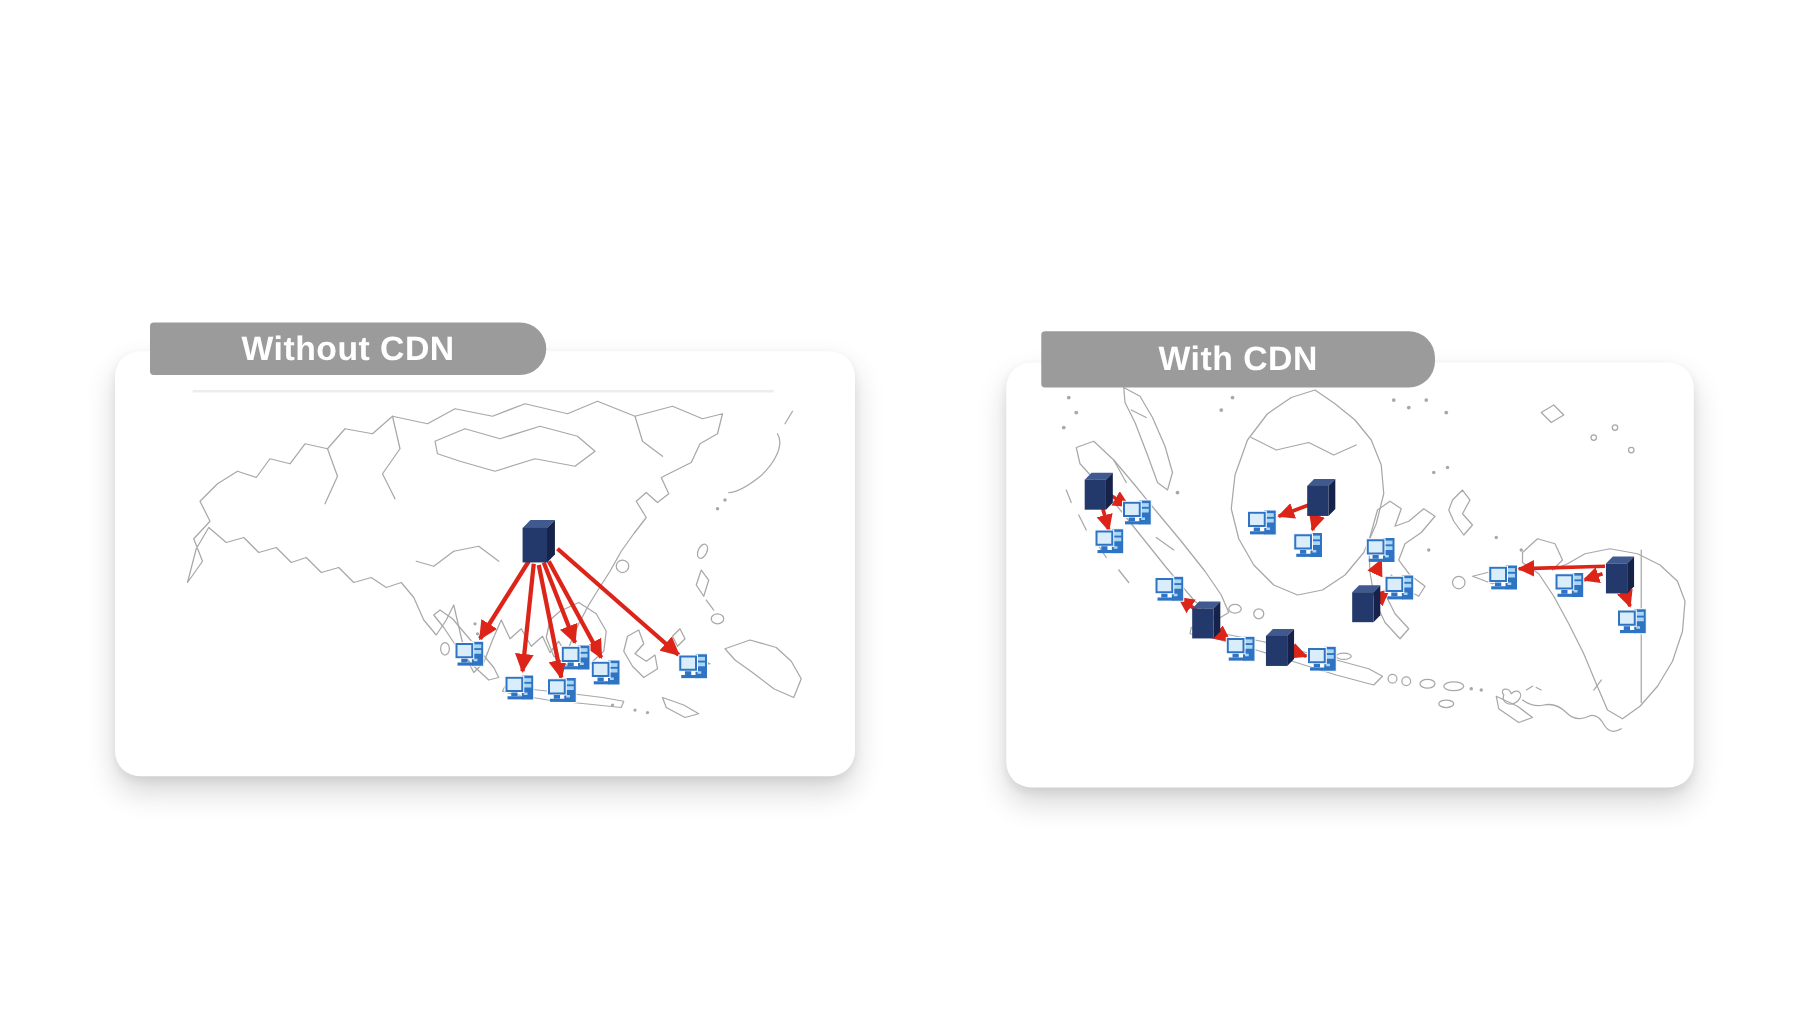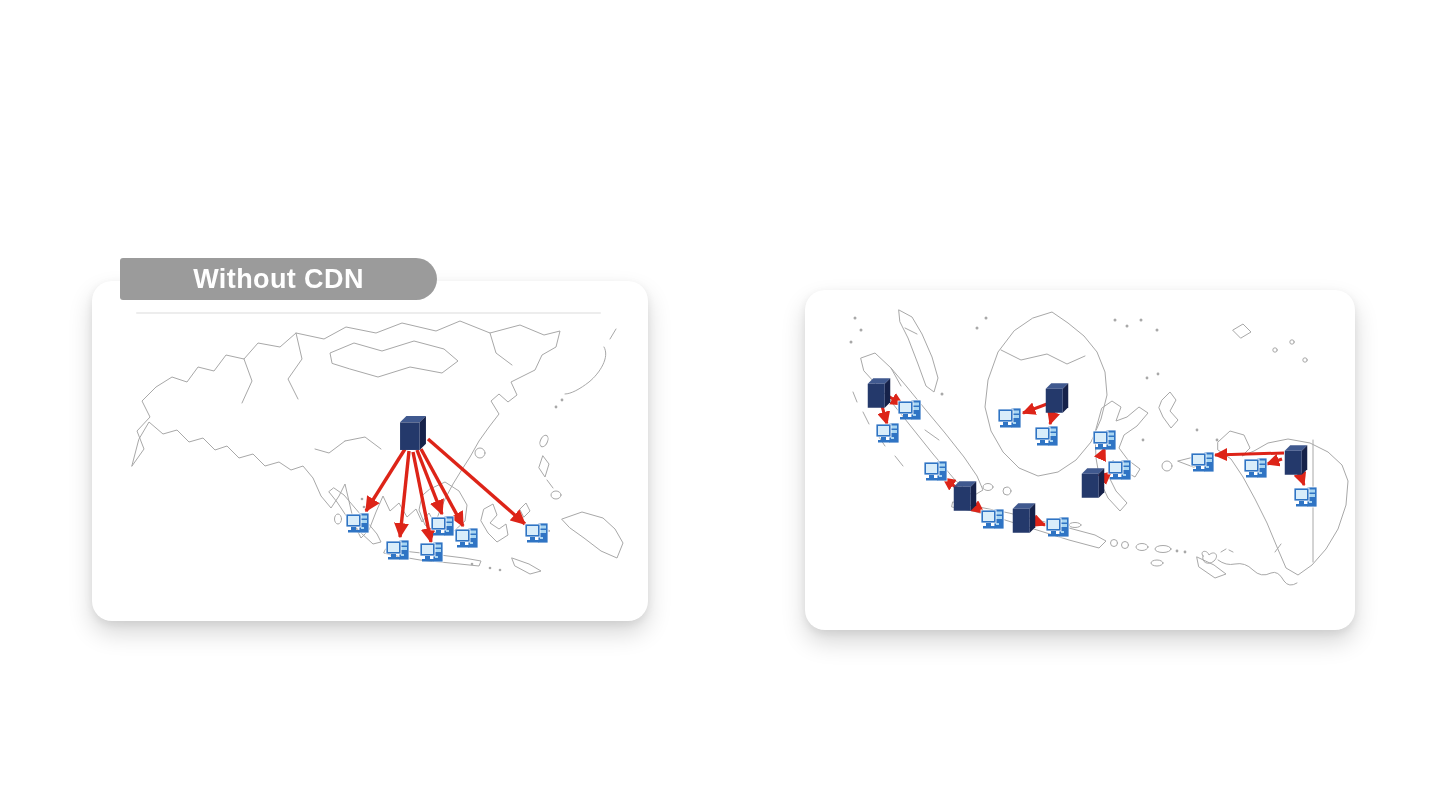--- a/index.html
+++ b/index.html
@@ -17,21 +17,21 @@
   svg.map{position:absolute;left:0;top:0;width:100%;height:100%;display:block;}
   .coast path,.coast ellipse,.coast circle,.coast line{fill:none;stroke:var(--map-outline);stroke-width:1;stroke-linejoin:round;stroke-linecap:round;}
   .coast .isl{fill:var(--map-outline);stroke:none;}
   .coast .edge{stroke:#ededed;stroke-width:2;}
 </style>
 </head>
 <body>
 
 <div class="stage">
 
-  <section class="card" style="left: 92px; top: 281px; width: 556px; height: 340px;">
+  <section class="card" style="left: 92px; top: 281px; width: 556px; height: 340px; padding-left: 36px;">
     <div class="banner" style="left: 28px; top: -23px; width: 317px; height: 42px;">
       <span>Without CDN</span>
     </div>
     <svg class="map" viewBox="0 0 556 340">
       <defs>
         <marker id="ah0" markerWidth="4.5" markerHeight="4.4" refX="4.1" refY="2.2" orient="auto" markerUnits="strokeWidth">
           <path d="M0,0 L4.5,2.2 L0,4.4 Z" fill="#dd2418"></path>
         </marker>
       </defs>
       <g class="coast">
@@ -147,20 +147,23 @@
             <rect x="433" y="243" width="15" height="13" fill="#2f74c4" stroke="#ffffff" stroke-width="0.8"></rect>
             <rect x="435" y="245" width="11" height="9" fill="#d9edfa"></rect>
             <rect x="438" y="256" width="5" height="3" fill="#2f74c4"></rect>
             <rect x="435" y="259" width="12" height="2.5" fill="#2f74c4"></rect>
           </g>
         </g>
     </svg>
   </section>
 
   <section class="card" style="left: 805px; top: 290px; width: 550px; height: 340px;">
+    <div class="banner" style="left: 28px; top: -25px; width: 315px; height: 45px;">
+      <span>With CDN</span>
+    </div>
     <svg class="map" viewBox="0 0 550 340">
       <defs>
         <marker id="ah1" markerWidth="4.5" markerHeight="4.4" refX="4.1" refY="2.2" orient="auto" markerUnits="strokeWidth">
           <path d="M0,0 L4.5,2.2 L0,4.4 Z" fill="#dd2418"></path>
         </marker>
       </defs>
       <g class="coast">
 
         <path d="M94,20 L107,27 L117,44 L127,67 L133,88 L129,102 L121,96 L113,74 L103,48 L95,32 Z"></path>
         <path d="M100,38 L112,44"></path>

